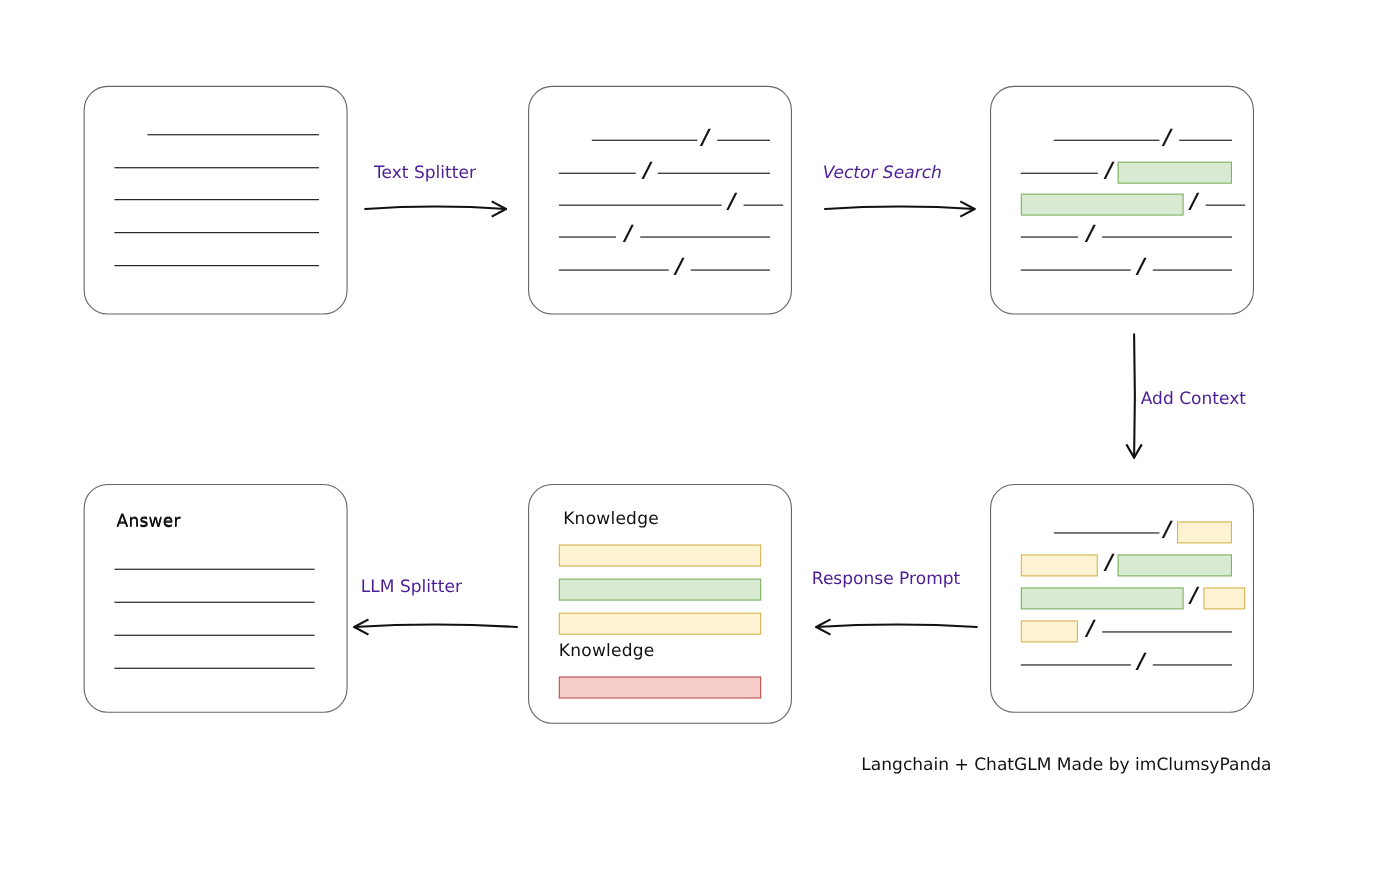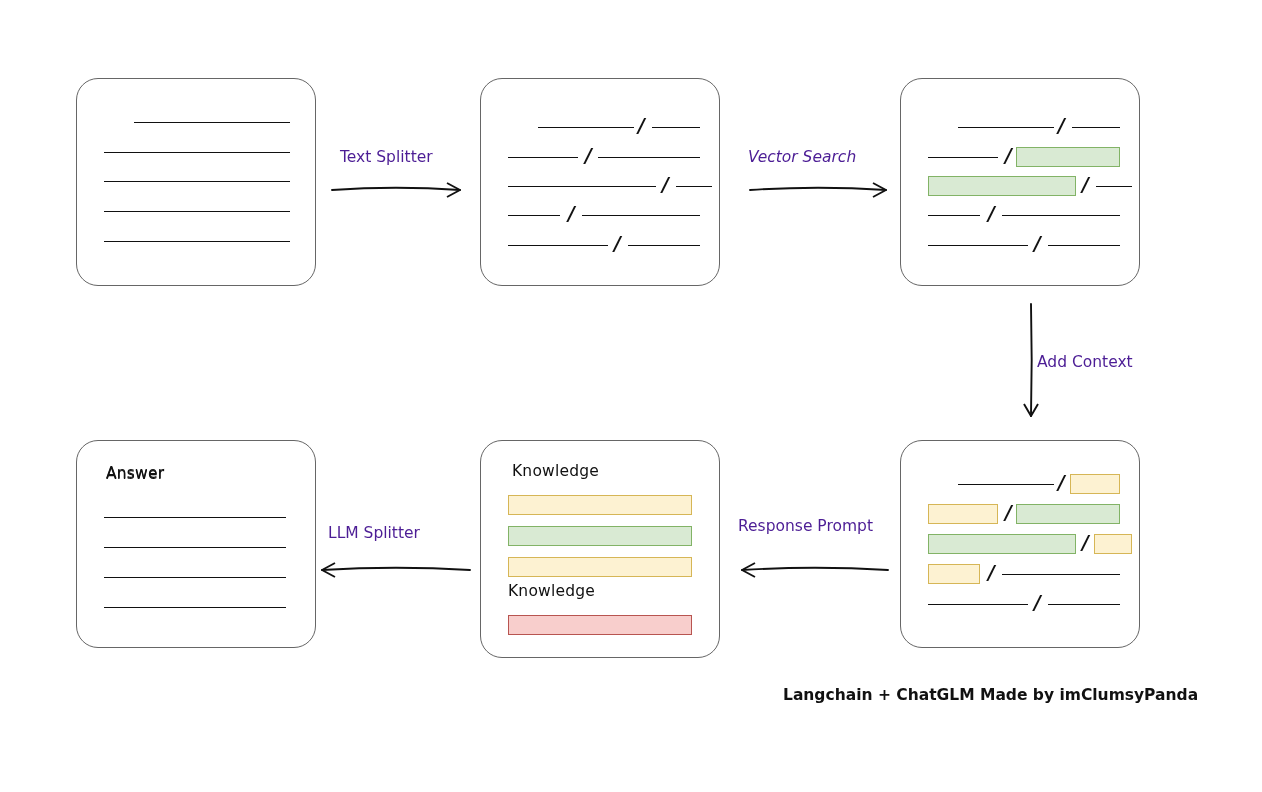--- a/index.html
+++ b/index.html
@@ -76,21 +76,20 @@
     position: absolute;
     font-size: 15.5px;
     color: #4c1d95;
     white-space: nowrap;
   }
   #footer-credit {
     position: absolute;
     font-size: 15.5px;
     color: #111111;
     white-space: nowrap;
-    font-weight: bold;
   }
 </style>
 </head>
 <body>
 
 <div id="diagram-root">
     <div class="doc-box" style="left: 76px; top: 78px; width: 240px; height: 208px;"></div>
     <div class="rule" style="left: 134px; top: 122px; width: 156px;"></div>
     <div class="rule" style="left: 104px; top: 152px; width: 186px;"></div>
     <div class="rule" style="left: 104px; top: 181px; width: 186px;"></div>

